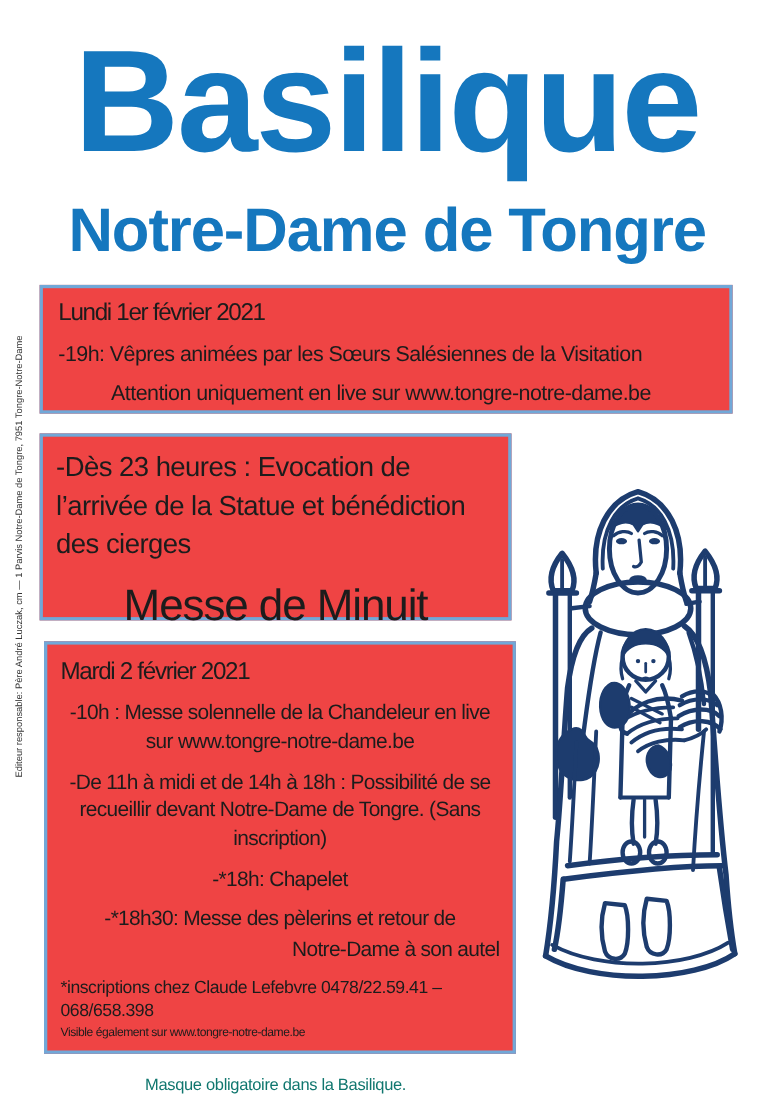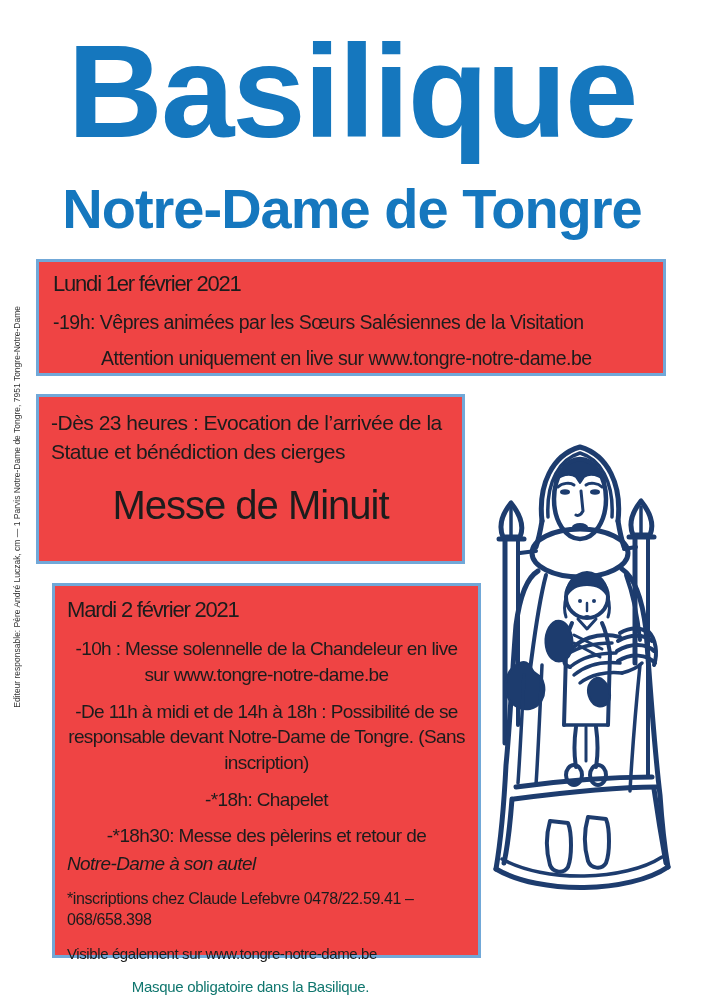--- a/index.html
+++ b/index.html
@@ -26,37 +26,37 @@
     margin:0;
   }
   .box{
     position:absolute;
     border:3px solid #71a8d8;
     background:#ef4444;
     box-sizing:border-box;
   }
   .box-monday{left:36px;top:259px;width:630px;height:117px;padding:7px 14px;}
   .box-midnight{left:36px;top:394px;width:429px;height:170px;padding:9px 12px;}
-  .box-tuesday{left:52px;top:583px;width:429px;height:375px;padding:9px 12px;}
+  .box-tuesday{left:40px;top:583px;width:429px;height:375px;padding:9px 12px;}
   .box h2{
     font-size:22px;font-weight:normal;letter-spacing:-1.2px;
     margin:2px 0 13px 0;line-height:1.2;
   }
   .body-line{font-size:19.5px;letter-spacing:-0.5px;line-height:1.3;margin:0 0 10px 0;}
   .indent{padding-left:48px;}
-  .intro{font-size:21px;letter-spacing:-0.5px;line-height:1.4;margin:2px 0 0 0;}
+  .intro{font-size:25px;letter-spacing:-0.5px;line-height:1.4;margin:2px 0 0 0;}
   .highlight{
     font-size:40px;letter-spacing:-1px;text-align:center;
     margin:16px 0 14px 0;line-height:1.1;font-weight:normal;
   }
   .small-note{font-size:15px;letter-spacing:-0.4px;line-height:1.25;margin:6px 0 0 0;}
   .item{font-size:19px;letter-spacing:-0.6px;line-height:1.35;margin:0 0 11px 0;text-align:center;}
-  .item-center{text-align:left;margin-top:2px;font-style:italic;}
+  .item-center{text-align:right;margin-top:2px;}
   .inscriptions{font-size:16px;letter-spacing:-0.4px;line-height:1.35;margin:4px 0 0 0;}
-  .visible-line{font-size:15px;letter-spacing:-0.4px;margin:14px 0 0 0;}
+  .visible-line{font-size:11px;letter-spacing:-0.4px;margin:2px 0 0 0;}
   .sidebar-credit{
     position:absolute;left:12px;top:300px;width:12px;height:340px;
   }
   .sidebar-credit span{
     display:inline-block;white-space:nowrap;
     font-size:8.5px;color:#333;letter-spacing:0;
     transform:rotate(-90deg) translateX(-100%);
     transform-origin:0 0;
   }
   .footer-note{
@@ -80,21 +80,21 @@
   </div>
 
   <div class="box box-midnight">
     <p class="intro">-Dès 23 heures : Evocation de l’arrivée de la Statue et bénédiction des cierges</p>
     <p class="highlight">Messe de Minuit</p>
   </div>
 
   <div class="box box-tuesday">
     <h2>Mardi 2 février 2021</h2>
     <p class="item">-10h : Messe solennelle de la Chandeleur en live sur www.tongre-notre-dame.be</p>
-    <p class="item">-De 11h à midi et de 14h à 18h : Possibilité de se responsable devant Notre-Dame de Tongre. (Sans inscription)</p>
+    <p class="item">-De 11h à midi et de 14h à 18h : Possibilité de se recueillir devant Notre-Dame de Tongre. (Sans inscription)</p>
     <p class="item">-*18h: Chapelet</p>
     <p class="item" style="margin-bottom:0;">-*18h30: Messe des pèlerins et retour de</p>
     <p class="item item-center">Notre-Dame à son autel</p>
     <p class="inscriptions">*inscriptions chez Claude Lefebvre  0478/22.59.41 – 068/658.398</p>
     <p class="visible-line">Visible également sur www.tongre-notre-dame.be</p>
   </div>
 
   <div class="sidebar-credit">
     <span>Editeur responsable: Père André Luczak, cm — 1 Parvis Notre-Dame de Tongre, 7951 Tongre-Notre-Dame</span>
   </div>

